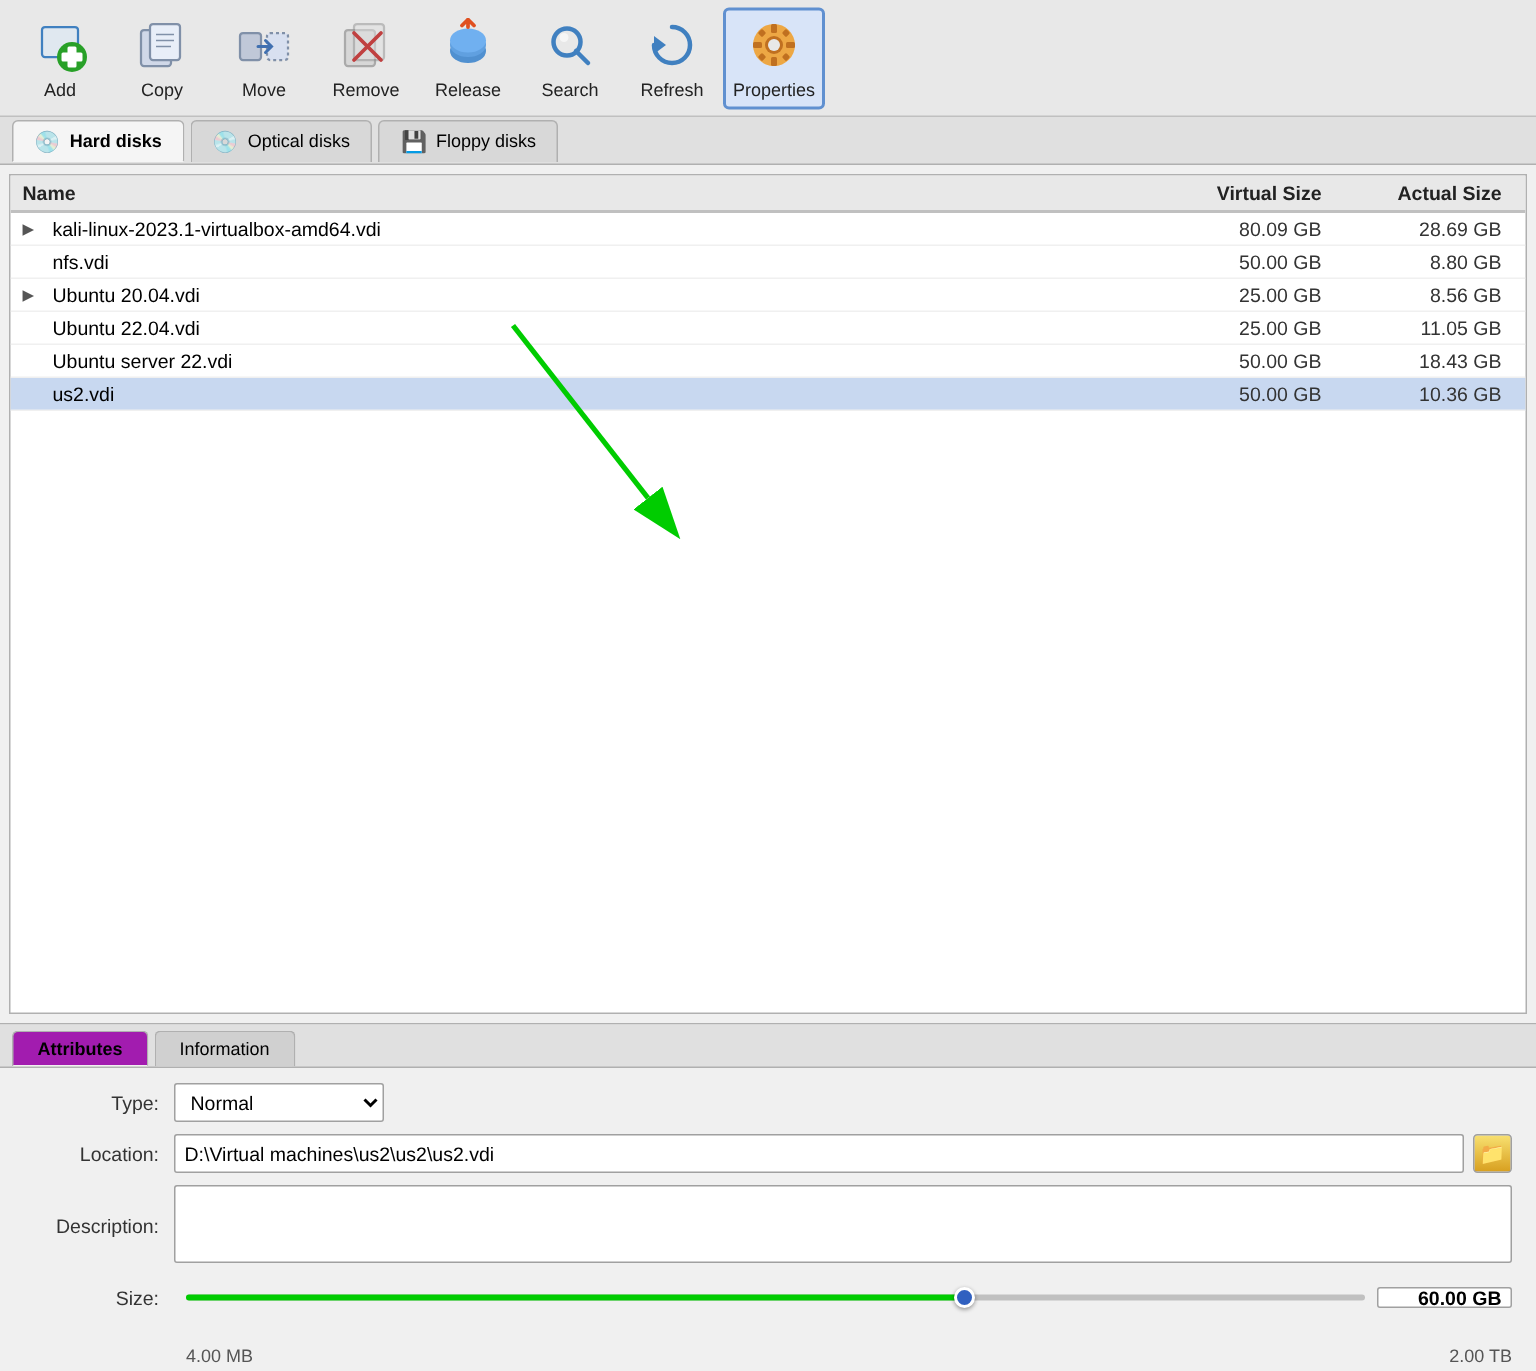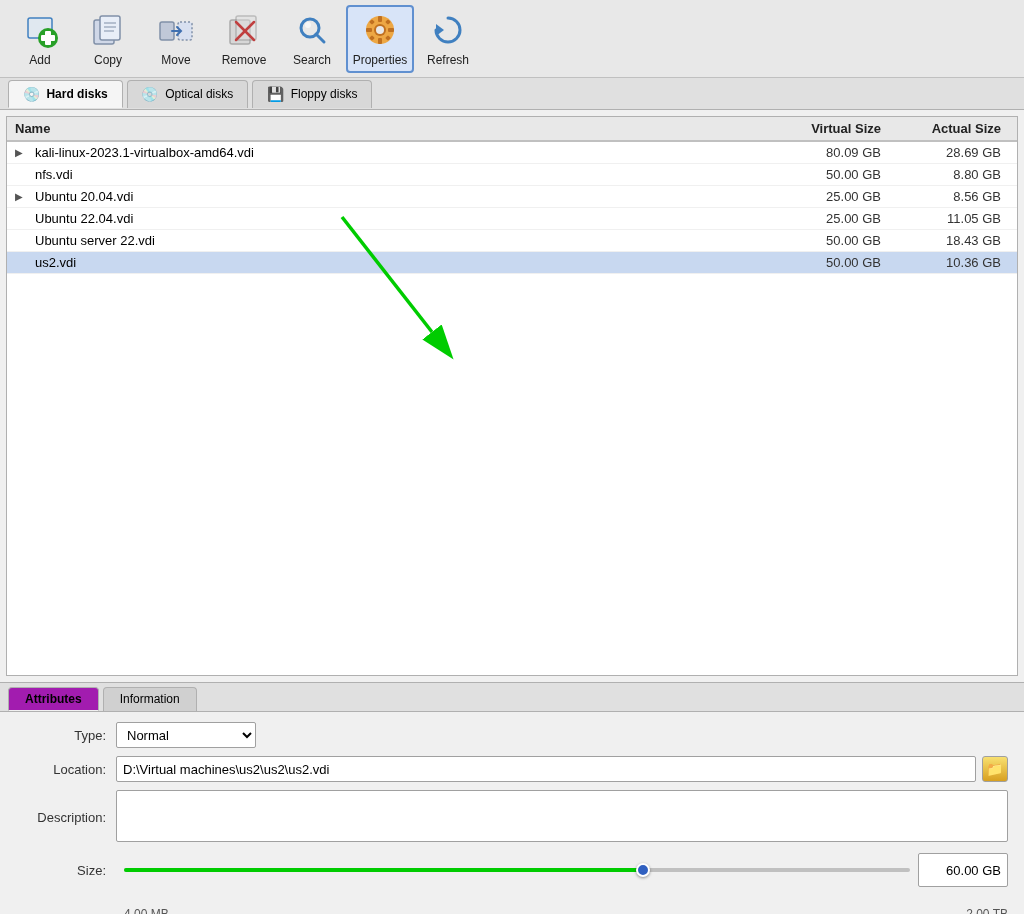--- a/index.html
+++ b/index.html
@@ -232,27 +232,28 @@
       transform: translate(-50%, -50%);
       width: 14px;
       height: 14px;
       background: #3060c0;
       border-radius: 50%;
       border: 2px solid #fff;
       box-shadow: 0 1px 3px rgba(0,0,0,0.4);
     }
     .size-input-box {
       width: 90px;
-      height: 34px;
+      height: 14px;
       border: 1px solid #a0a0a0;
       background: #fff;
       padding: 2px 6px;
       font-size: 13px;
       text-align: right;
       border-radius: 2px;
+      font-weight: bold;
     }
     .size-limits {
       display: flex;
       justify-content: space-between;
       padding: 0 0 0 108px;
       font-size: 12px;
       color: #555;
       margin-bottom: 24px;
     }
 
@@ -302,54 +303,65 @@
         <rect x="10" y="4" width="20" height="24" rx="2" fill="#e0e0e0" stroke="#909090" stroke-width="1.5" opacity="0.5"></rect>
         <line x1="10" y1="10" x2="28" y2="28" stroke="#c04040" stroke-width="2.5" stroke-linecap="round"></line>
         <line x1="28" y1="10" x2="10" y2="28" stroke="#c04040" stroke-width="2.5" stroke-linecap="round"></line>
       </svg>
     </div>
     <span class="label">Remove</span>
   </button>
   <button class="toolbar-btn">
     <div class="icon-area">
       <svg width="36" height="36" viewBox="0 0 36 36">
+        <ellipse cx="18" cy="22" rx="12" ry="8" fill="#5090d0"></ellipse>
+        <ellipse cx="18" cy="18" rx="12" ry="8" fill="#60a0e0"></ellipse>
+        <ellipse cx="18" cy="15" rx="12" ry="8" fill="#70b0f0"></ellipse>
+        <path d="M18 6 L18 1 M18 1 L14 5 M18 1 L22 5" stroke="#e05020" stroke-width="2.5" stroke-linecap="round" stroke-linejoin="round" fill="none"></path>
+      </svg>
+    </div>
+    <span class="label">Release</span>
+  </button>
+  <button class="toolbar-btn">
+    <div class="icon-area">
+      <svg width="36" height="36" viewBox="0 0 36 36">
         <circle cx="16" cy="16" r="9" fill="none" stroke="#4080c0" stroke-width="3"></circle>
         <line x1="22" y1="22" x2="30" y2="30" stroke="#4080c0" stroke-width="3" stroke-linecap="round"></line>
         <circle cx="14" cy="13" r="3" fill="white" opacity="0.6"></circle>
       </svg>
     </div>
     <span class="label">Search</span>
+  </button>
+  <button class="toolbar-btn">
+    <div class="icon-area">
+      <svg width="36" height="36" viewBox="0 0 36 36">
+        <path d="M18 6 A12 12 0 1 1 6 18" fill="none" stroke="#4080c0" stroke-width="3" stroke-linecap="round"></path>
+        <polygon points="6,12 6,24 14,18" fill="#4080c0"></polygon>
+      </svg>
+    </div>
+    <span class="label">Refresh</span>
   </button>
   <button class="toolbar-btn" style="border: 2px solid #6090d0; background: #d8e4f8;">
     <div class="icon-area">
       <svg width="36" height="36" viewBox="0 0 36 36">
         <circle cx="18" cy="18" r="14" fill="#f0a030" opacity="0.9"></circle>
         <circle cx="18" cy="18" r="6" fill="#c07020"></circle>
         <rect x="16" y="4" width="4" height="6" rx="1" fill="#c07020"></rect>
         <rect x="16" y="26" width="4" height="6" rx="1" fill="#c07020"></rect>
         <rect x="4" y="16" width="6" height="4" rx="1" fill="#c07020"></rect>
         <rect x="26" y="16" width="6" height="4" rx="1" fill="#c07020"></rect>
         <rect x="8" y="8" width="4" height="4" rx="1" fill="#c07020" transform="rotate(45 10 10)"></rect>
         <rect x="24" y="8" width="4" height="4" rx="1" fill="#c07020" transform="rotate(45 26 10)"></rect>
         <rect x="8" y="24" width="4" height="4" rx="1" fill="#c07020" transform="rotate(45 10 26)"></rect>
         <rect x="24" y="24" width="4" height="4" rx="1" fill="#c07020" transform="rotate(45 26 26)"></rect>
         <circle cx="18" cy="18" r="4" fill="#e8e8e8"></circle>
       </svg>
     </div>
     <span class="label">Properties</span>
   </button>
-  <button class="toolbar-btn">
-    <div class="icon-area">
-      <svg width="36" height="36" viewBox="0 0 36 36">
-        <path d="M18 6 A12 12 0 1 1 6 18" fill="none" stroke="#4080c0" stroke-width="3" stroke-linecap="round"></path>
-        <polygon points="6,12 6,24 14,18" fill="#4080c0"></polygon>
-      </svg>
-    </div>
-    <span class="label">Refresh</span>
-  </button>
 </div>
 
 <div class="tab-bar">
   <div class="tab active">
     <span class="disk-tab-icon">💿</span>
     <span>Hard disks</span>
   </div>
   <div class="tab">
     <span class="disk-tab-icon">💿</span>
     <span>Optical disks</span>

